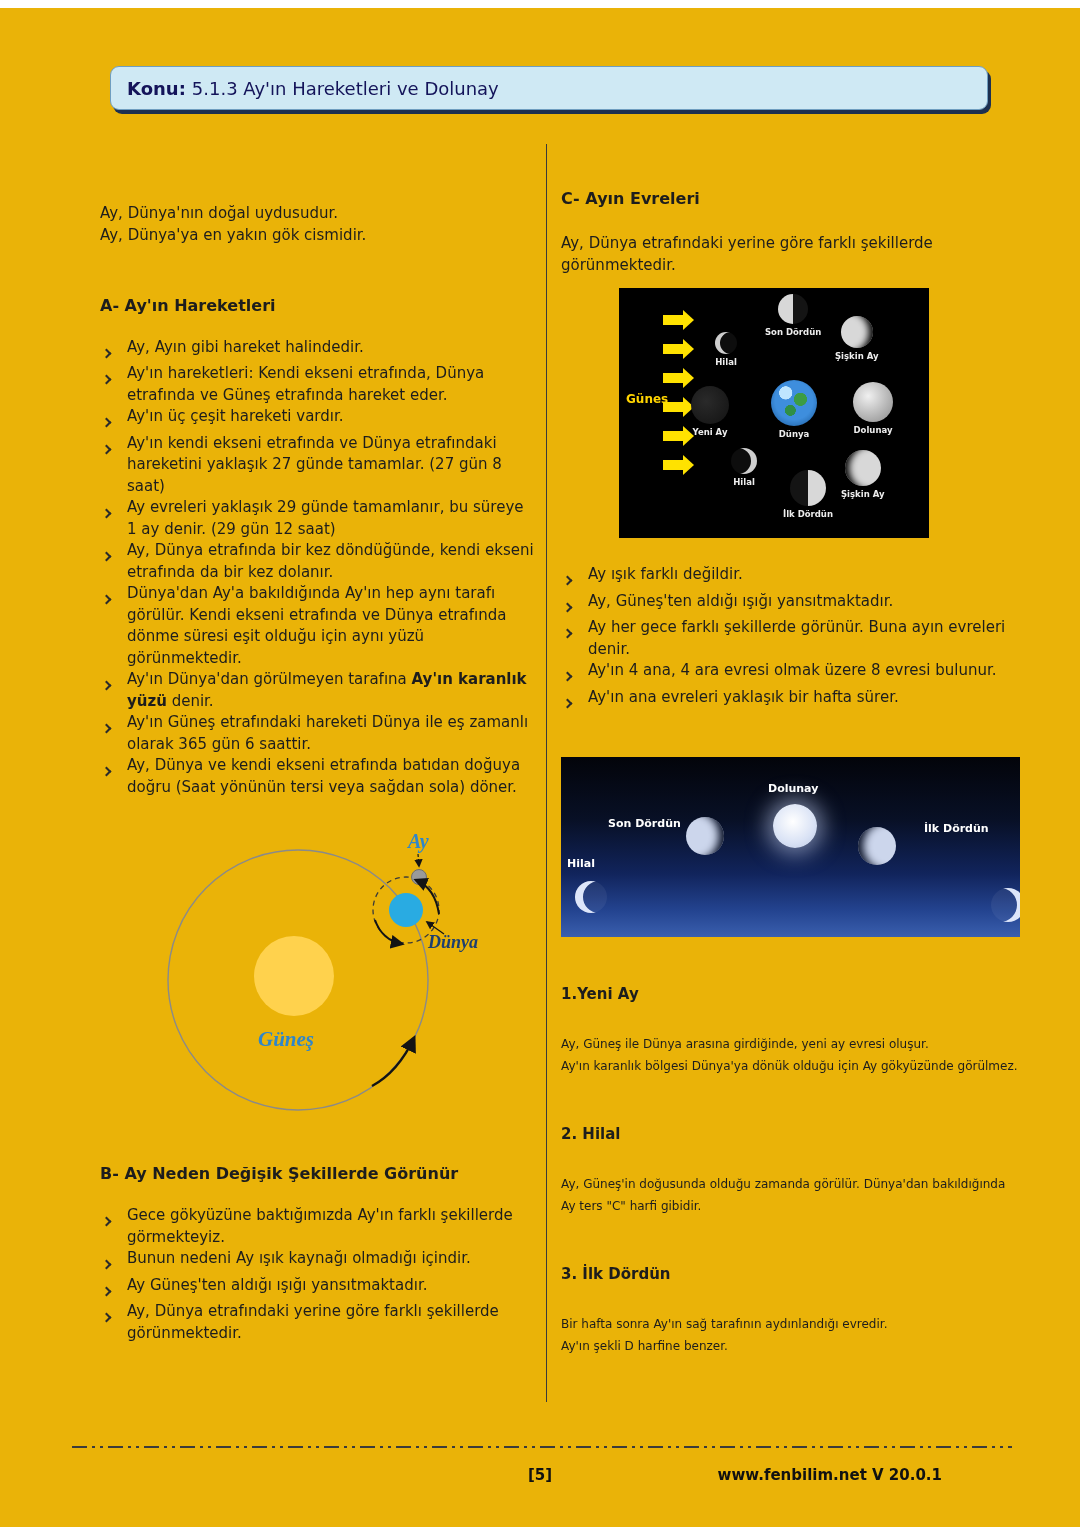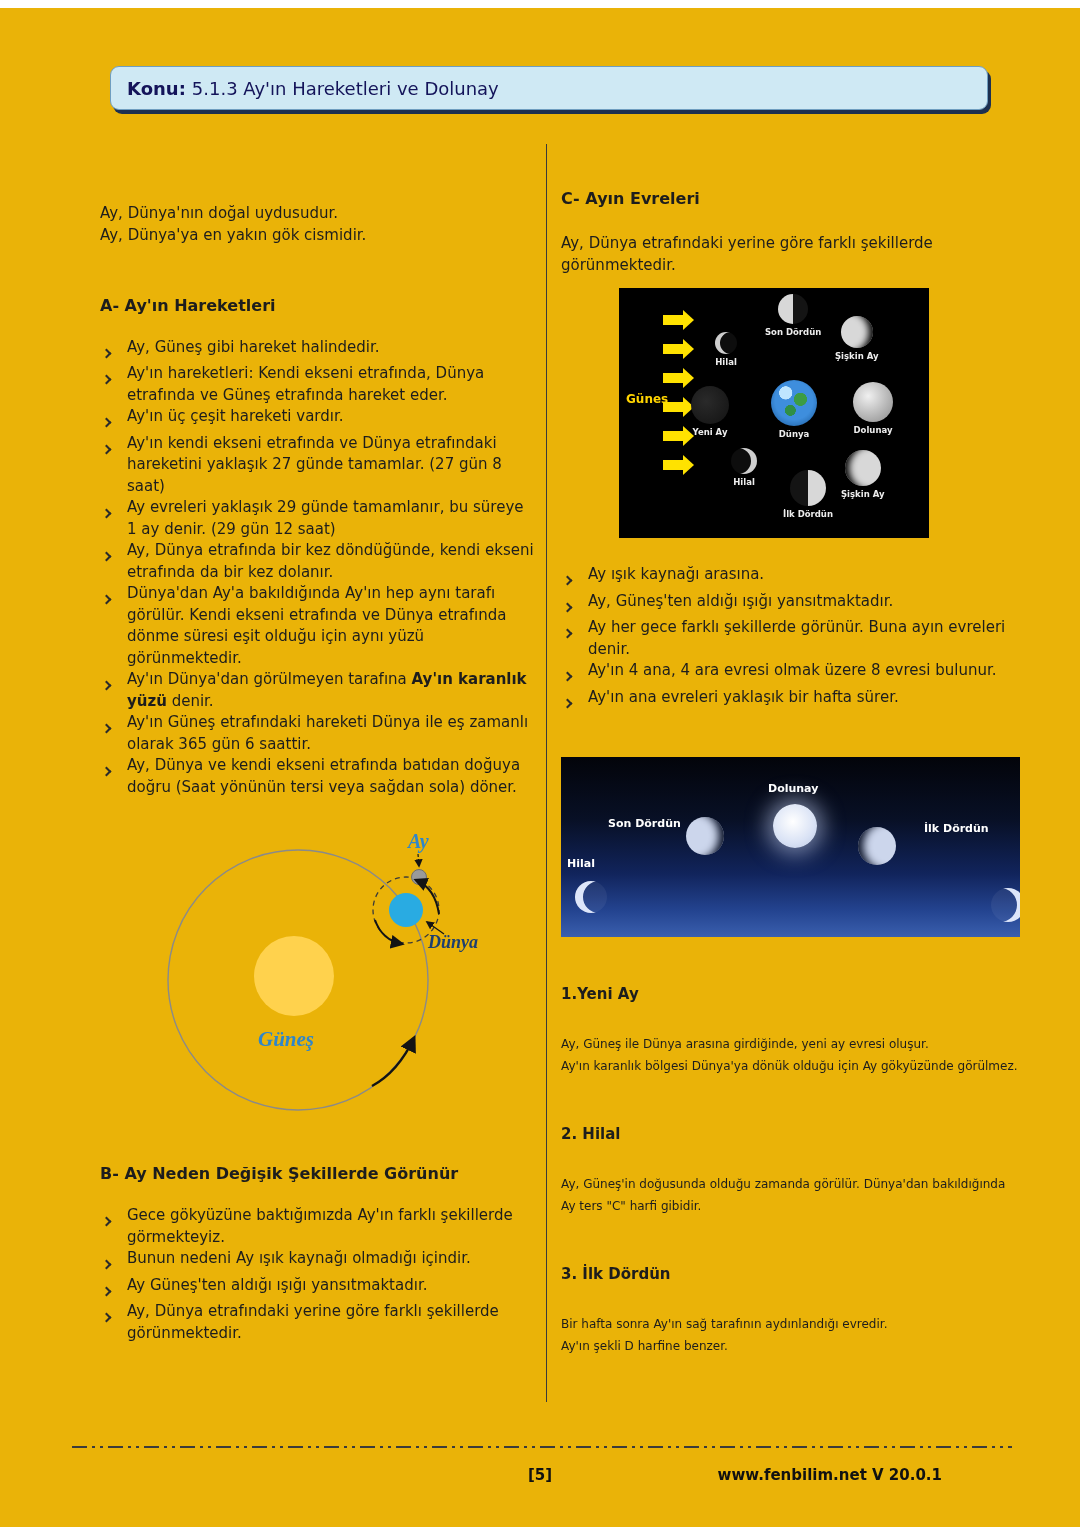--- a/index.html
+++ b/index.html
@@ -92,21 +92,21 @@
   <div class="columns">
 
     <div class="col-left">
       <p class="intro">Ay, Dünya'nın doğal uydusudur.</p>
       <p class="intro">Ay, Dünya'ya en yakın gök cismidir.</p>
 
       <h3 class="sec-title">A- Ay'ın Hareketleri</h3>
       <div class="bullets">
           <div class="bullet">
             <span class="marker"><span class="chev"></span></span>
-            <span class="btext"><span>Ay, Güneş gibi hareket halindedir.</span></span>
+            <span class="btext"><span>Ay, Ayın gibi hareket halindedir.</span></span>
           </div>
           <div class="bullet">
             <span class="marker"><span class="chev"></span></span>
             <span class="btext"><span>Ay'ın hareketleri: Kendi ekseni etrafında, Dünya etrafında ve Güneş etrafında hareket eder.</span></span>
           </div>
           <div class="bullet">
             <span class="marker"><span class="chev"></span></span>
             <span class="btext"><span>Ay'ın üç çeşit hareketi vardır.</span></span>
           </div>
           <div class="bullet">
@@ -232,21 +232,21 @@
         </div>
         <div class="ph" style="left:164px;top:182px">
           <div class="moon m-half-r" style="width:36px;height:36px"></div>
           <span class="ph-label">İlk Dördün</span>
         </div>
       </div>
 
       <div class="bullets" style="margin-top:26px">
           <div class="bullet">
             <span class="marker"><span class="chev"></span></span>
-            <span class="btext"><span>Ay ışık kaynağı arasına.</span></span>
+            <span class="btext"><span>Ay ışık farklı değildir.</span></span>
           </div>
           <div class="bullet">
             <span class="marker"><span class="chev"></span></span>
             <span class="btext"><span>Ay, Güneş'ten aldığı ışığı yansıtmaktadır.</span></span>
           </div>
           <div class="bullet">
             <span class="marker"><span class="chev"></span></span>
             <span class="btext"><span>Ay her gece farklı şekillerde görünür. Buna ayın evreleri denir.</span></span>
           </div>
           <div class="bullet">

